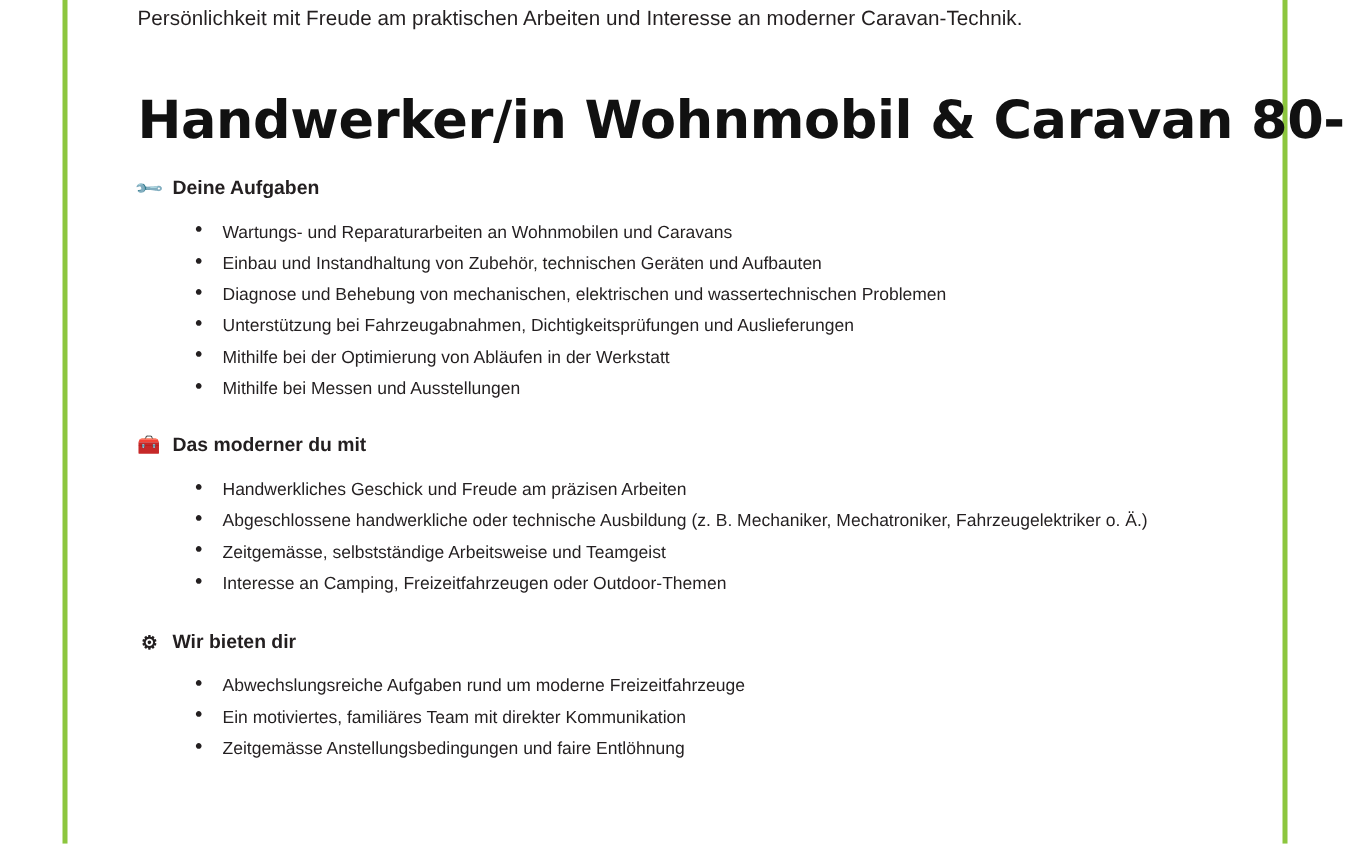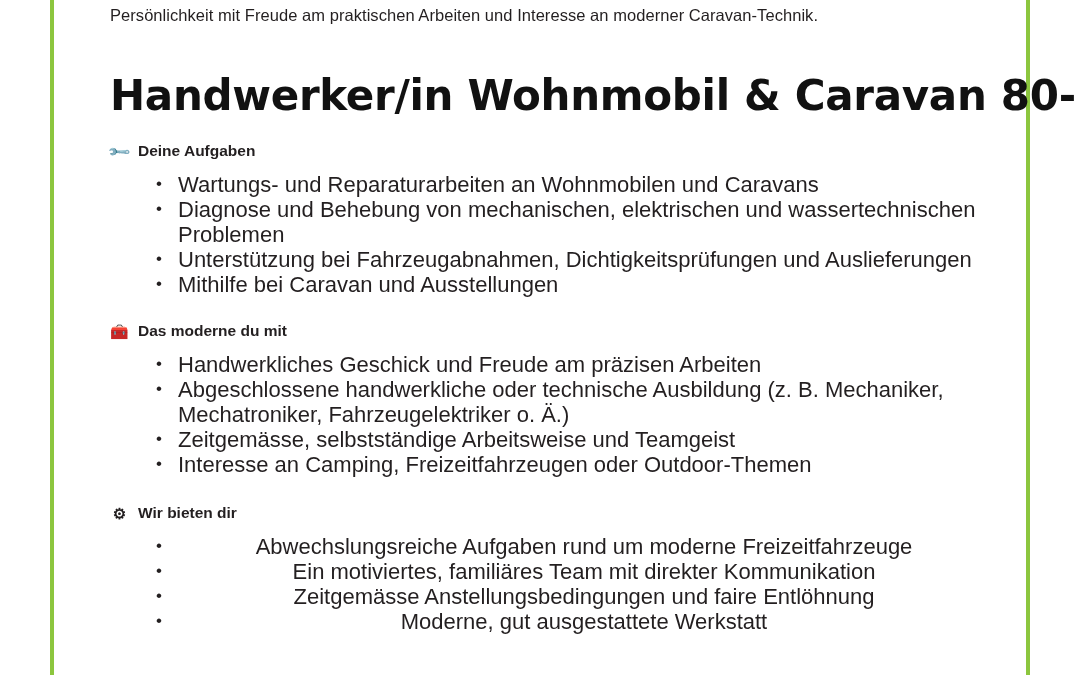--- a/index.html
+++ b/index.html
@@ -78,35 +78,35 @@
     text-align: center;
   }
 
   ul.bullets {
     list-style: none;
     margin: 13px 0 0 0;
     padding: 0;
   }
   ul.bullets li {
     position: relative;
-    font-size: 22px;
+    font-size: 14px;
     line-height: 24.5px;
     color: #231f20;
     padding-left: 68px;
     margin-bottom: 0.5px;
   }
   ul.bullets li::before {
     content: "\2022";
     position: absolute;
     left: 46px;
     top: -1px;
     font-size: 17px;
     color: #231f20;
   }
-  .tight li { margin-bottom: 0; text-align: center; }
+  .tight li { margin-bottom: 0; }
 
   .sec2 { margin-top: 25px; }
   .sec3 { margin-top: 27px; }
 
   
   .wrench {
     display: inline-block;
     transform: rotate(-45deg);
     font-size: 15px;
   }
@@ -125,46 +125,47 @@
 
     <h1 class="doc-title">Handwerker/in Wohnmobil &amp; Caravan 80-100 %</h1>
 
     <div class="section">
       <div class="section-head">
         <span class="emoji"><span class="wrench">🔧</span></span>
         <span>Deine Aufgaben</span>
       </div>
       <ul class="bullets">
         <li>Wartungs- und Reparaturarbeiten an Wohnmobilen und Caravans</li>
+        <li>Einbau und Instandhaltung von Zubehör, technischen Geräten und Aufbauten</li>
         <li>Diagnose und Behebung von mechanischen, elektrischen und wassertechnischen Problemen</li>
         <li>Unterstützung bei Fahrzeugabnahmen, Dichtigkeitsprüfungen und Auslieferungen</li>
-        <li>Mithilfe bei Caravan und Ausstellungen</li>
+        <li>Mithilfe bei der Optimierung von Abläufen in der Werkstatt</li>
+        <li>Mithilfe bei Messen und Ausstellungen</li>
       </ul>
     </div>
 
     <div class="section sec2">
       <div class="section-head">
         <span class="emoji">🧰</span>
-        <span>Das moderne du mit</span>
+        <span>Das moderner du mit</span>
       </div>
       <ul class="bullets">
         <li>Handwerkliches Geschick und Freude am präzisen Arbeiten</li>
         <li>Abgeschlossene handwerkliche oder technische Ausbildung (z. B. Mechaniker, Mechatroniker, Fahrzeugelektriker o. Ä.)</li>
         <li>Zeitgemässe, selbstständige Arbeitsweise und Teamgeist</li>
         <li>Interesse an Camping, Freizeitfahrzeugen oder Outdoor-Themen</li>
       </ul>
     </div>
 
     <div class="section sec3">
       <div class="section-head">
         <span class="emoji">⚙</span>
         <span>Wir bieten dir</span>
       </div>
       <ul class="bullets tight">
         <li>Abwechslungsreiche Aufgaben rund um moderne Freizeitfahrzeuge</li>
         <li>Ein motiviertes, familiäres Team mit direkter Kommunikation</li>
         <li>Zeitgemässe Anstellungsbedingungen und faire Entlöhnung</li>
-        <li>Moderne, gut ausgestattete Werkstatt</li>
       </ul>
     </div>
 
   </div>
 </div>
 
 </body></html>

